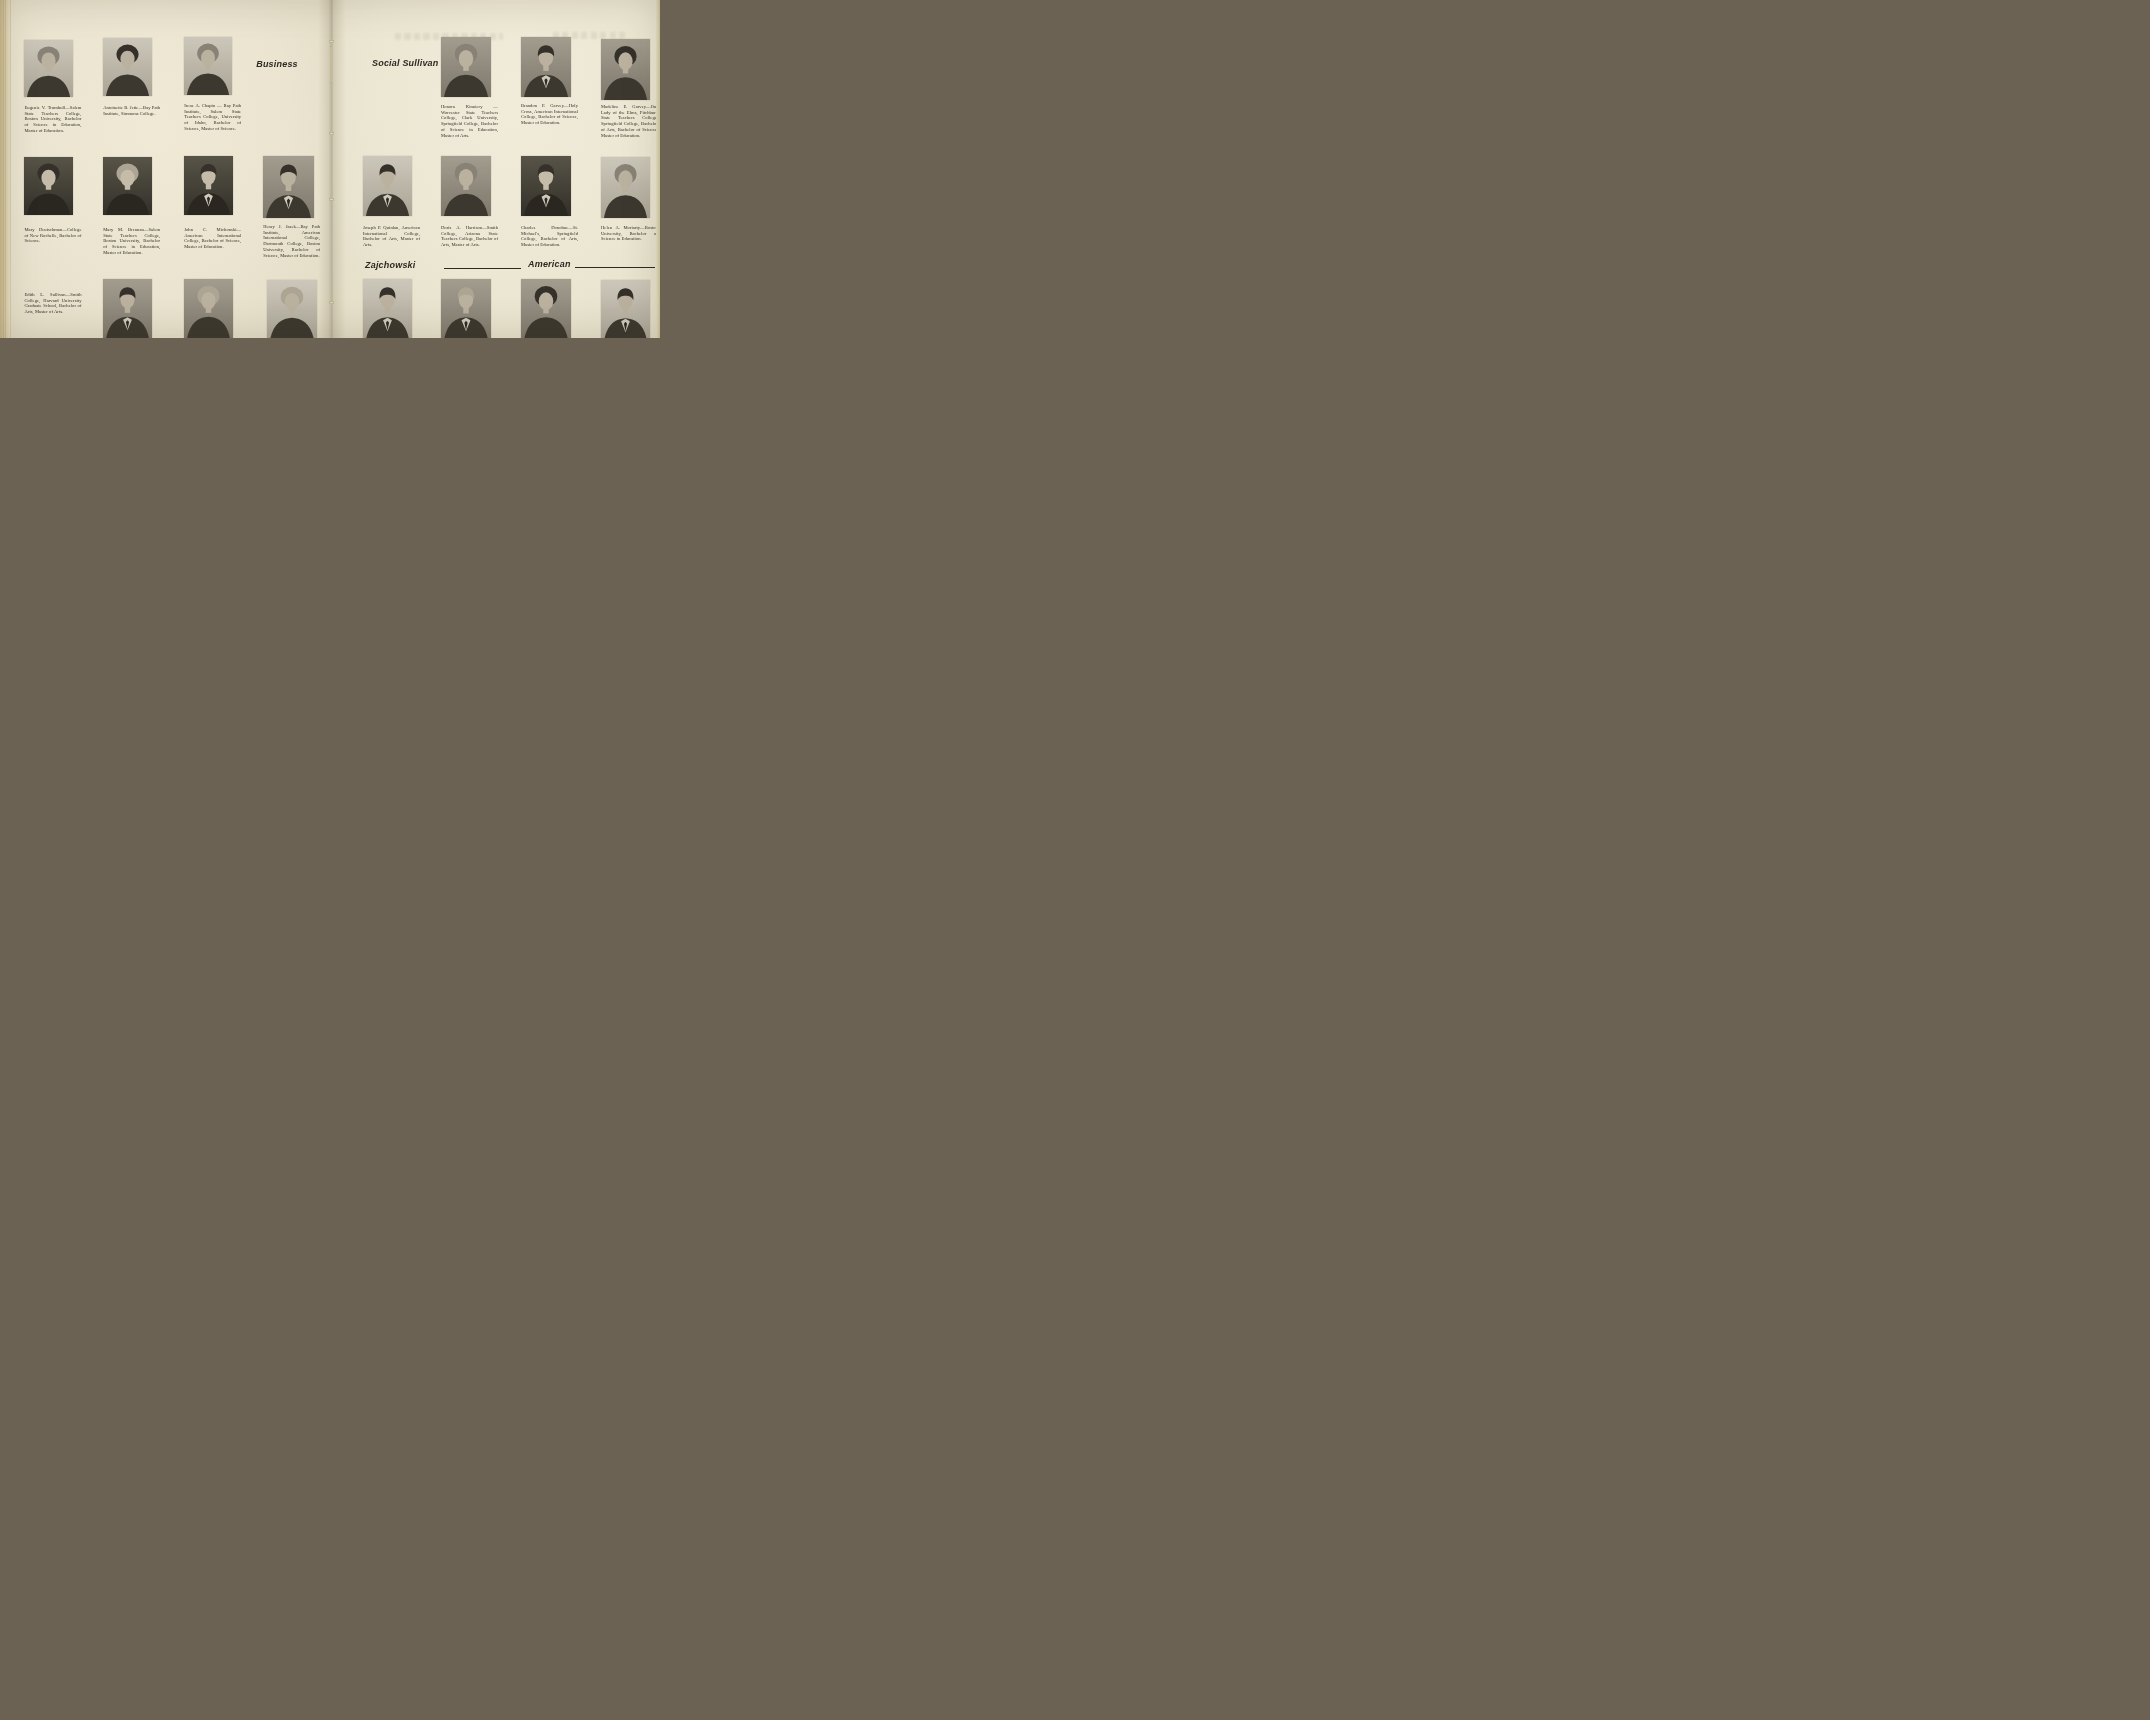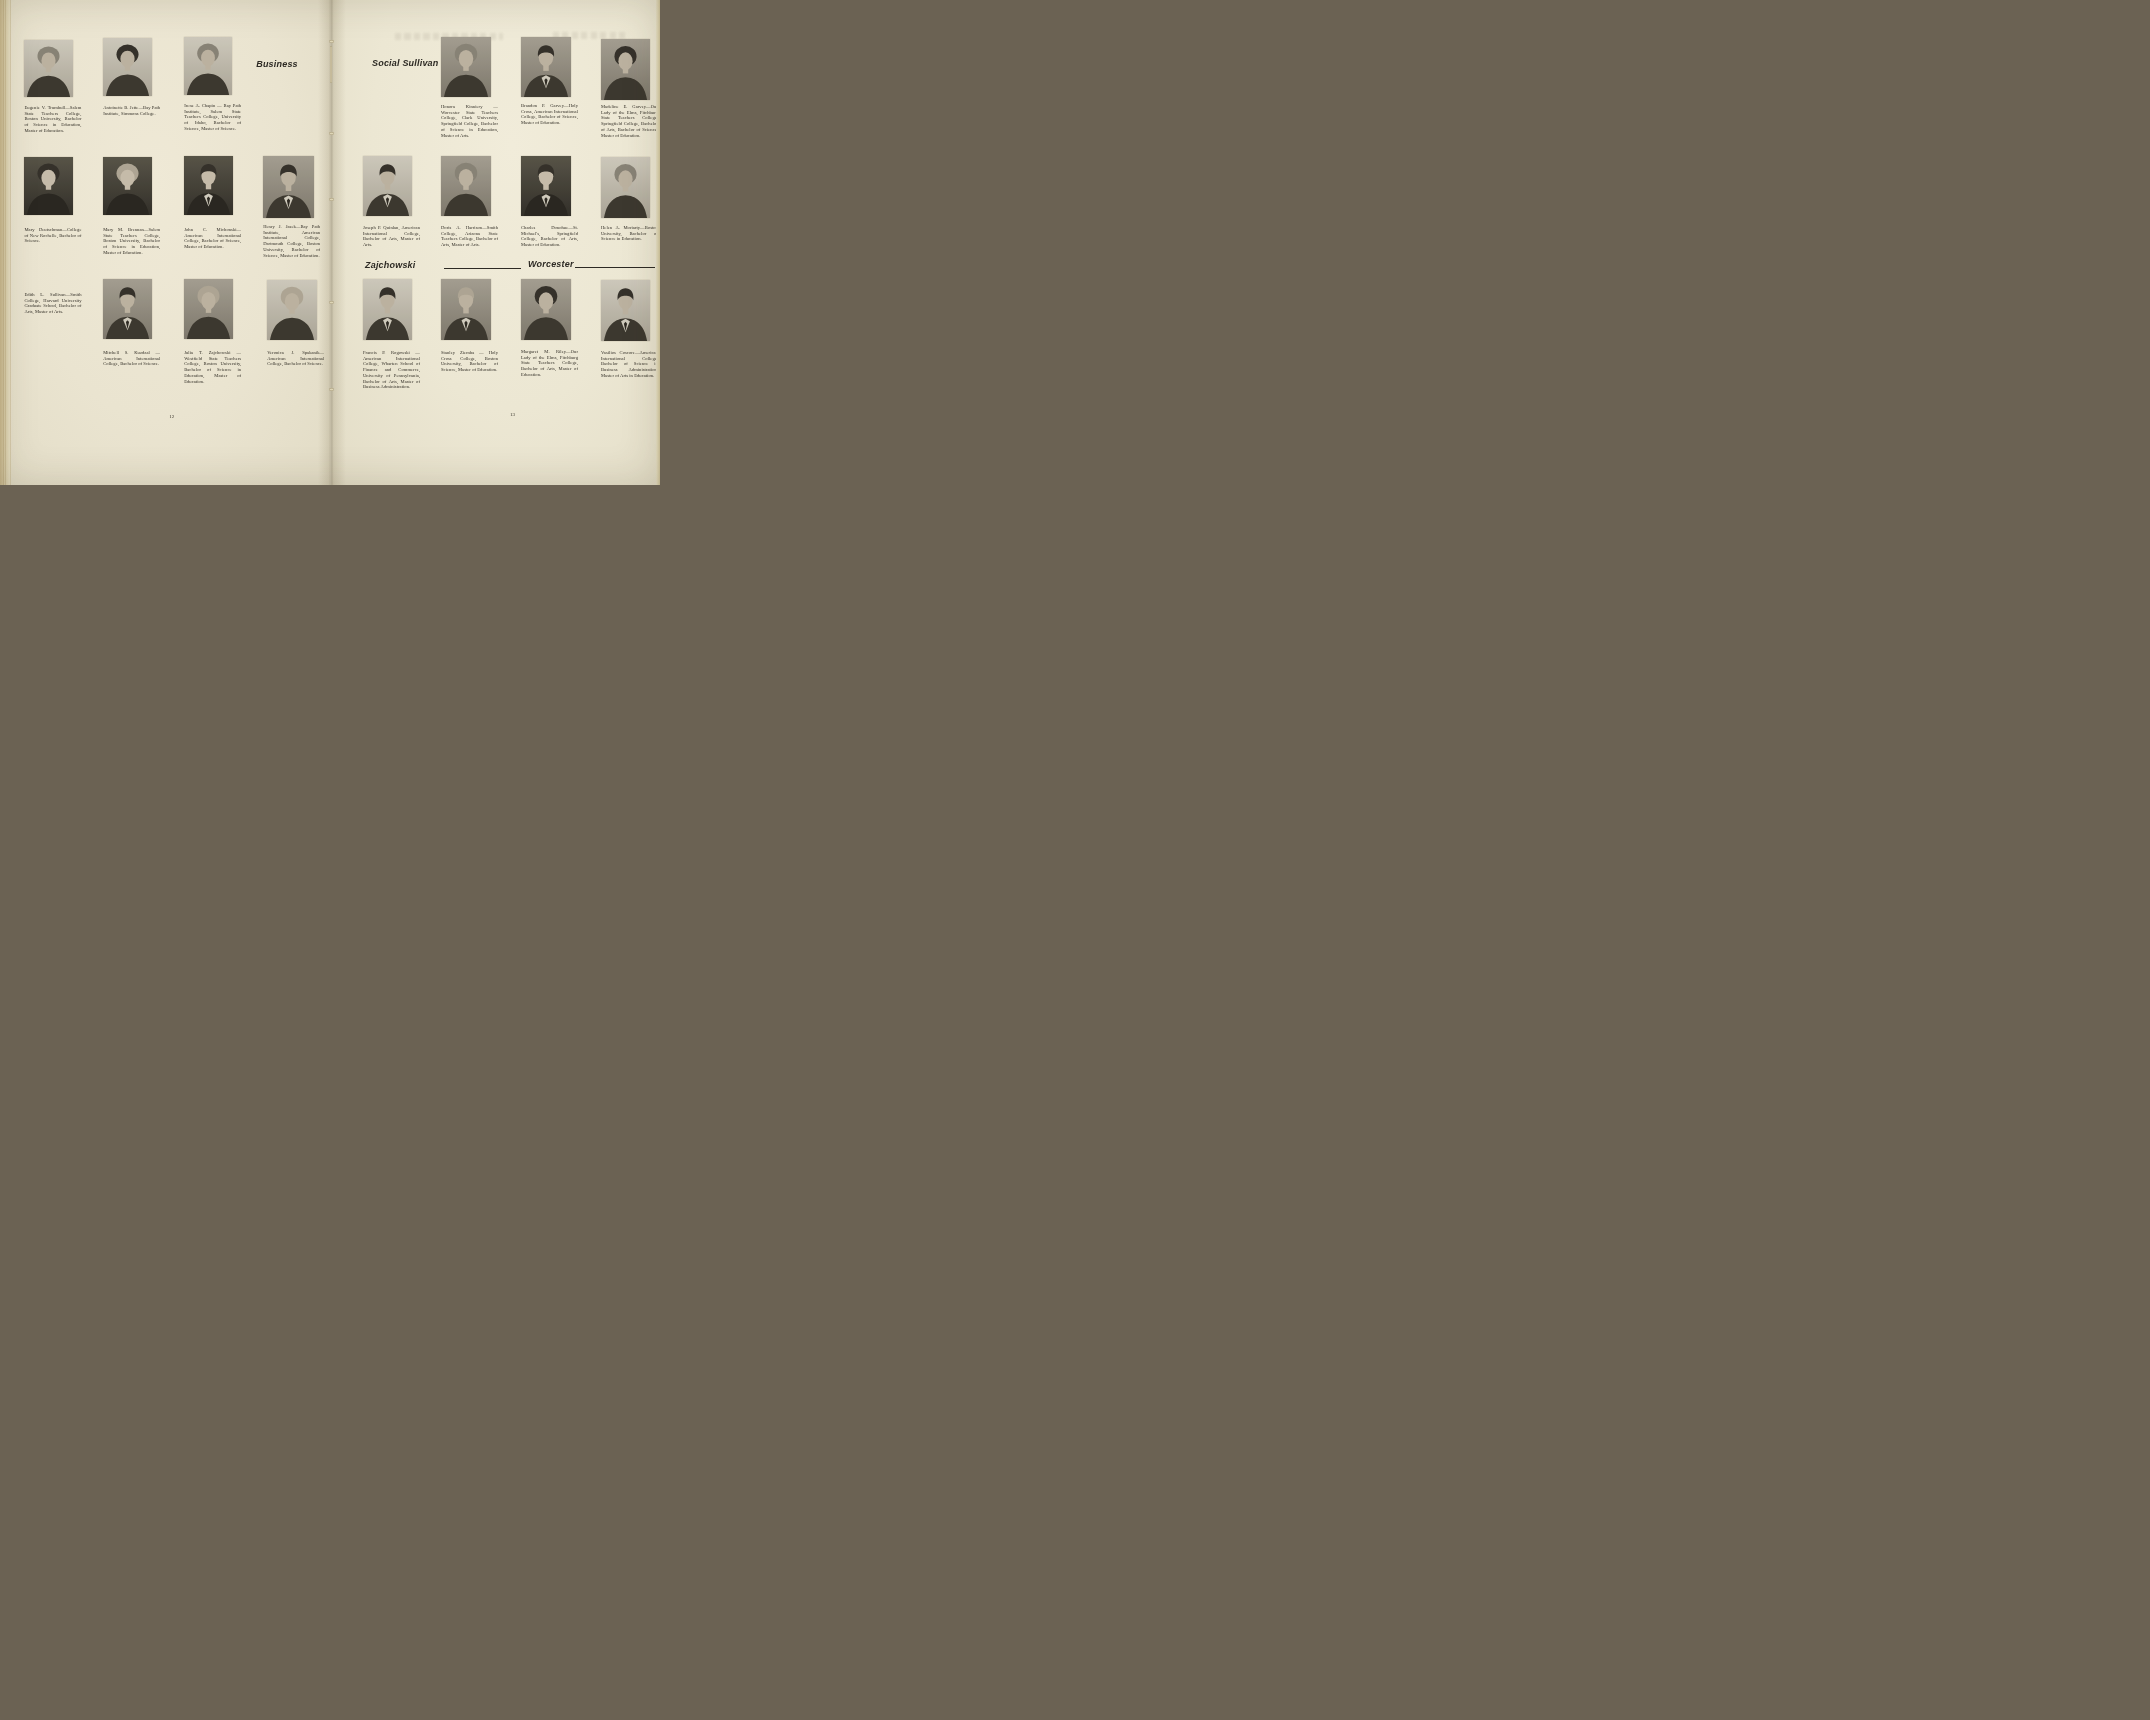--- a/index.html
+++ b/index.html
@@ -1,16 +1,16 @@
 <!DOCTYPE html>
 <html style="font-size:6.9px"><head>
 <meta charset="utf-8">
 <style>
   html,body{margin:0;padding:0;background:#6b6253;}
-  #book{position:relative;width:660px;height:485px;overflow:hidden;
+  #book{position:relative;width:660px;height:338px;overflow:hidden;
         background:#e9e3cf;font-family:"Liberation Serif", serif;}
 
   
   .page{position:absolute;top:0;bottom:0;}
   #page-left{left:11.2px;width:319px;
     background:radial-gradient(ellipse at 45% 38%, #efe9d6 0%, #eae4d0 55%, #e2dcc6 100%);}
   #page-right{left:332px;width:328px;
     background:radial-gradient(ellipse at 55% 30%, #f1ecda 0%, #ece7d3 55%, #e3ddc7 100%);}
 
   #left-edge{position:absolute;left:0;top:0;bottom:0;width:11.2px;
@@ -258,21 +258,21 @@
           </svg>
         </div>
         <p class="bio" style="top: 70px;">Veronica J. Spakanik—American International College, Bachelor of Science.</p>
       </figure>
     </div>
 
   <div class="page" id="page-right">
     <h2 class="sec-heading" style="left:40px;top:58px;">Social Sullivan</h2>
     <h2 class="sec-heading" style="left:33px;top:260px;">Zajchowski</h2>
     <div class="rule" style="left:112px;top:268px;width:77px;"></div>
-    <h2 class="sec-heading" style="left:196px;top:259px;">Worcester</h2>
+    <h2 class="sec-heading" style="left:196px;top:259px;">American</h2>
     <div class="rule" style="left:243px;top:267px;width:80px;"></div>
     <span class="page-number" style="left:178px;top:412px;">13</span>
     <div class="ghost" id="ghost-a" style="left:63px;top:33px;"></div>
     <div class="ghost" id="ghost-b" style="left:221px;top:32px;"></div>
   <figure class="card" style="left: 109px; top: 37px; width: 57px; height: 123px;">
         <div class="photo" style="width: 50px; height: 60px;">
           <svg viewBox="0 0 100 124" preserveAspectRatio="none" xmlns="http://www.w3.org/2000/svg">
     <defs>
               <linearGradient id="g11" x1="0" y1="0" x2="0" y2="1">
       <stop offset="0" stop-color="#a8a396"></stop>

